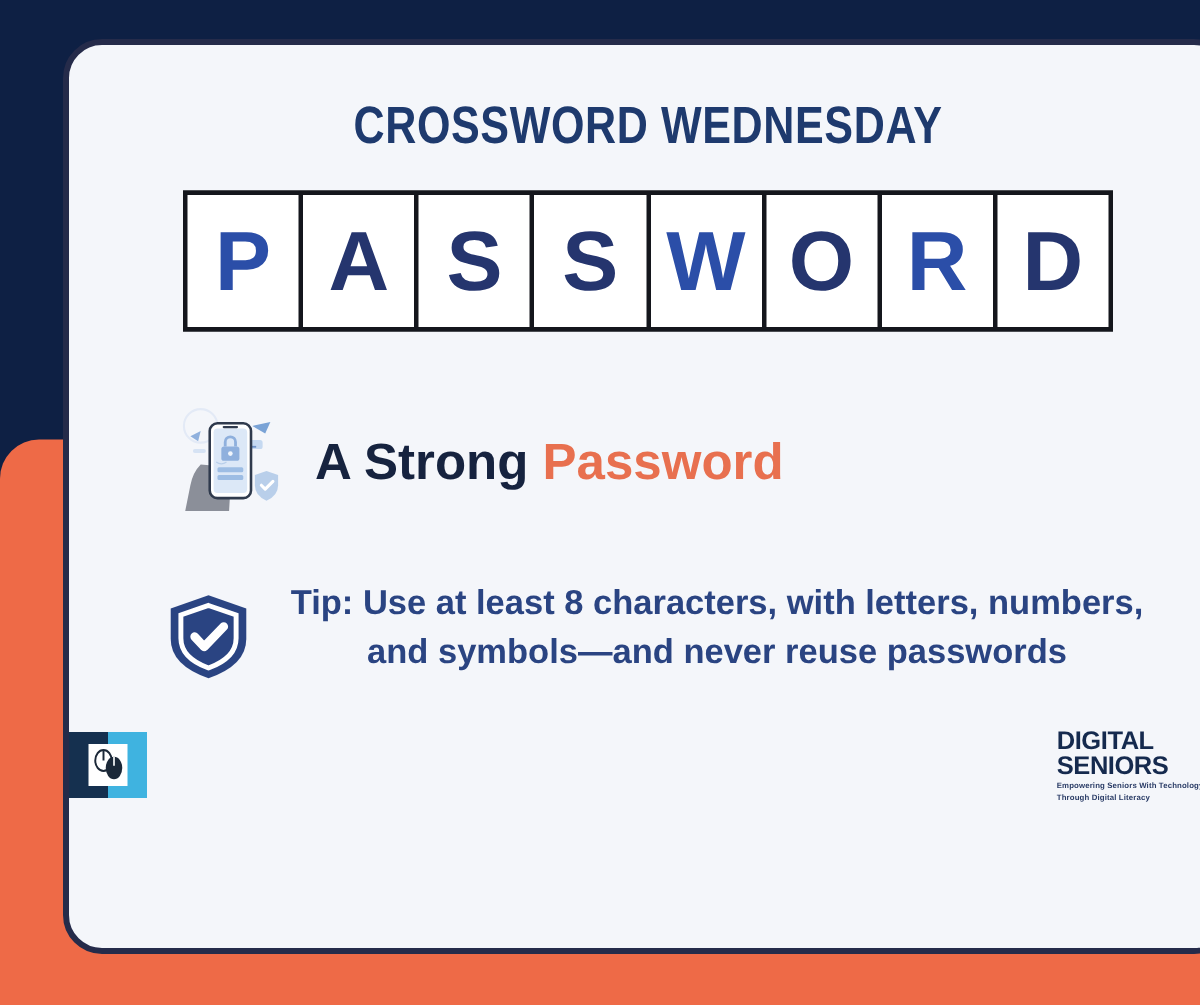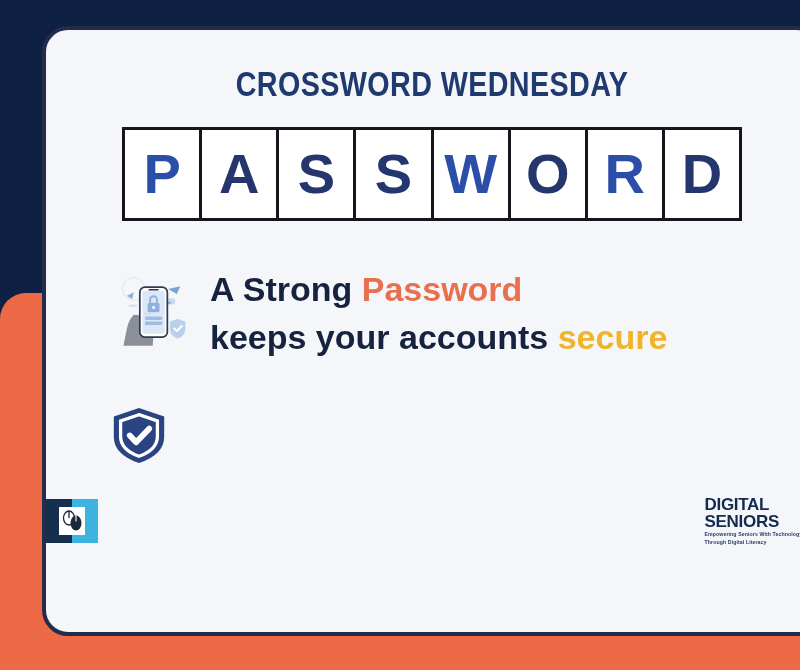--- a/index.html
+++ b/index.html
@@ -172,32 +172,30 @@
       <rect x="43" y="60" width="20" height="4" rx="1.2" fill="#9dbde4"></rect>
       <path d="M42 50 q4 3 8 0" stroke="#b9cfea" stroke-width="1" fill="none"></path>
       <path d="M72 60 l9 -3 l9 3 v8 q0 8 -9 12 q-9 -4 -9 -12 z" fill="#b9cfea"></path>
       <path d="M77 68 l3 3 l6 -6" stroke="#ffffff" stroke-width="2.4" fill="none" stroke-linecap="round" stroke-linejoin="round"></path>
       <rect x="24" y="40" width="10" height="3" rx="1.5" fill="#d6e3f4"></rect>
     </svg>
     <div id="strong-text">
       <div>
         <span>A Strong </span><span class="accent-coral">Password</span>
       </div>
-      <div>
-        <span>keeps your accounts </span><span class="accent-gold">secure</span>
-      </div>
     </div>
   </div>
 
   <div id="tip-row">
     <svg id="shield-icon" viewBox="0 0 64 64">
       <path d="M32 4 L58 13 v21 q0 18 -26 27 Q6 52 6 34 V13 z" fill="#2a4482"></path>
       <path d="M32 11 L51 17.5 v16 q0 13.5 -19 20.5 Q13 47 13 33.5 v-16 z" fill="none" stroke="#ffffff" stroke-width="3.4"></path>
       <path d="M22.5 32.5 L29 39.5 L42.5 25.5" stroke="#ffffff" stroke-width="6" fill="none" stroke-linecap="round" stroke-linejoin="round"></path>
     </svg>
+    <div id="tip-text">Tip: Use at least 8 characters, with letters, numbers, and symbols—and never reuse passwords</div>
   </div>
 
   <div id="logo-wrap">
     <svg id="logo-mark" viewBox="0 0 52 44">
       <rect x="0" y="0" width="26" height="44" fill="#15304f"></rect>
       <rect x="26" y="0" width="26" height="44" fill="#3fb3e0"></rect>
       <rect x="13" y="8" width="26" height="28" fill="#ffffff"></rect>
       <ellipse cx="23" cy="19" rx="5.5" ry="7" fill="none" stroke="#1b2838" stroke-width="1.3"></ellipse>
       <path d="M23 12 v7" stroke="#1b2838" stroke-width="1.3"></path>
       <ellipse cx="30" cy="24" rx="5.5" ry="7.5" fill="#1b2838"></ellipse>

